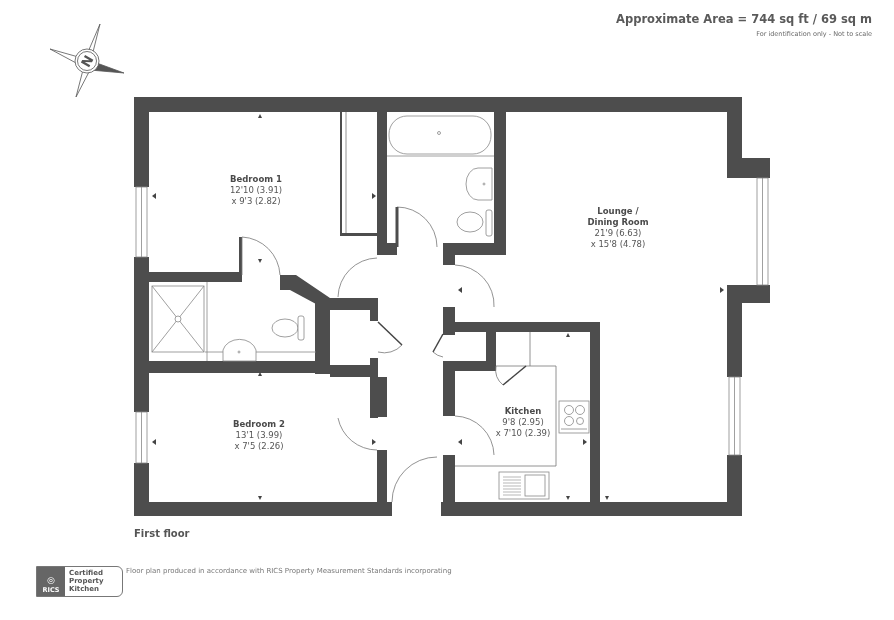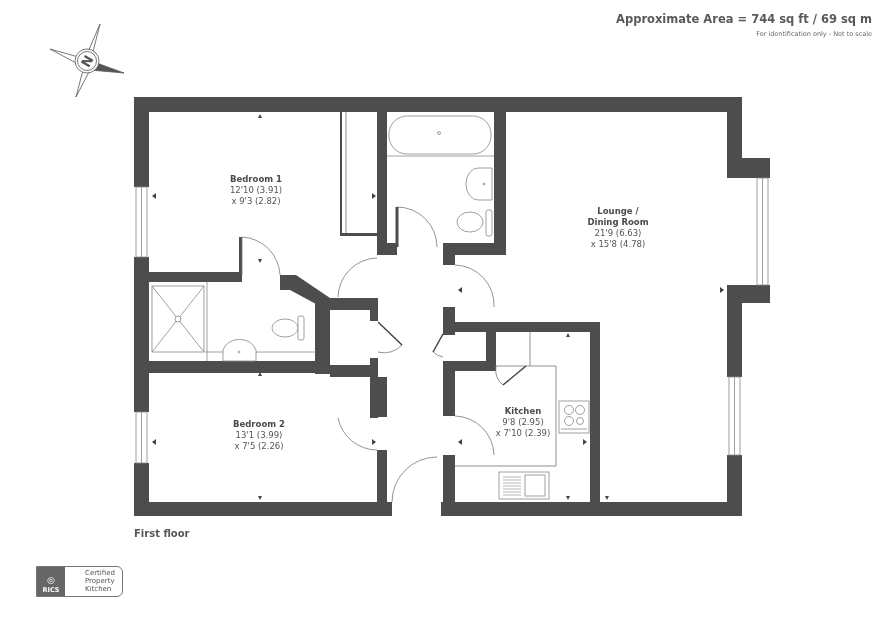--- a/index.html
+++ b/index.html
@@ -7,21 +7,21 @@
   .abs { position:absolute; }
   #area-title { right:22px; top:12px; font-size:11.5px; font-weight:bold; color:#5a5a5a; white-space:nowrap; }
   #area-note { right:22px; top:30px; font-size:6.5px; color:#6a6a6a; white-space:nowrap; }
   #plan { position:absolute; left:0; top:0; width:894px; height:620px; }
   .room-label { position:absolute; text-align:center; font-size:8.5px; line-height:11px; color:#555; white-space:nowrap; transform:translateX(-50%); }
   .room-label .name { font-weight:bold; color:#4a4a4a; }
   #floor-label { left:134px; top:528px; font-size:10px; font-weight:bold; color:#555; }
   #rics { left:36px; top:566px; width:85px; height:29px; border:1px solid #777; border-radius:0 6px 6px 0; overflow:hidden; display:flex; }
   #rics .badge { width:28px; background:#666; color:#fff; font-size:6.5px; font-weight:bold; display:flex; flex-direction:column; align-items:center; justify-content:flex-end; padding-bottom:2px; box-sizing:border-box; }
   #rics .badge .globe { font-size:9px; line-height:10px; margin-bottom:1px; }
-  #rics .txt { font-size:7px; line-height:8px; color:#555; padding:2px 0 0 20px; font-weight:normal; }
+  #rics .txt { font-size:7px; line-height:8px; color:#555; padding:2px 0 0 4px; font-weight:bold; }
   #footer-text { left:126px; top:567px; font-size:7px; line-height:9.5px; color:#777; }
 </style>
 </head>
 <body>
 
 <div id="area-title" class="abs">Approximate Area = 744 sq ft / 69 sq m</div>
 <div id="area-note" class="abs">For identification only - Not to scale</div>
 
 <svg id="plan" viewBox="0 0 894 620" xmlns="http://www.w3.org/2000/svg">
 
@@ -231,13 +231,14 @@
     <span>RICS</span>
   </div>
   <div class="txt">
     <div>Certified</div>
     <div>Property</div>
     <div>Kitchen</div>
   </div>
 </div>
 
 <div id="footer-text" class="abs">
+  <div>Floor plan produced in accordance with RICS Property Measurement Standards incorporating</div>
 </div>
 
 </body></html>

